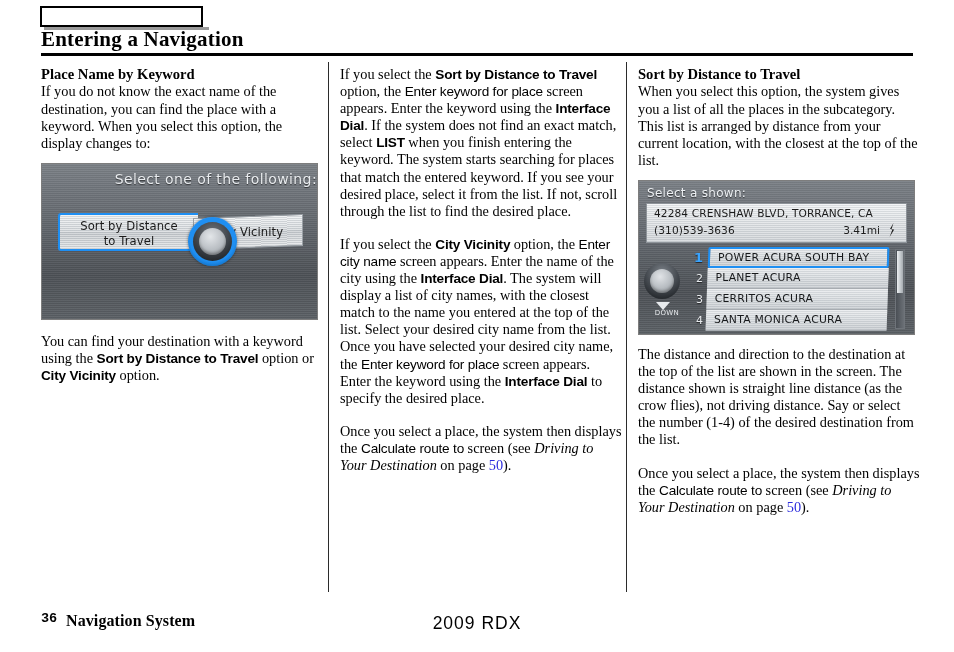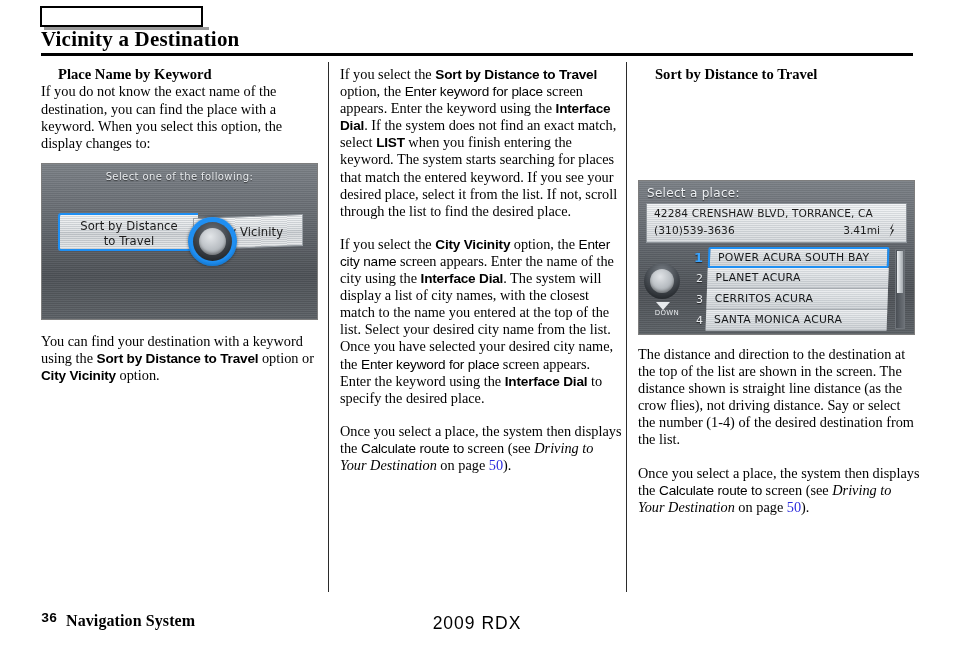--- a/index.html
+++ b/index.html
@@ -77,21 +77,21 @@
     position: absolute;
     top: 62px;
     width: 1px;
     height: 530px;
     background: #2b2b2b;
   }
   .vrule-1 { left: 328px; }
   .vrule-2 { left: 626px; }
 
   h3.sub {
-    margin: 0 0 0 17px;
+    margin: 0 0 0 0;
     font-family: "Liberation Serif", "DejaVu Serif", serif;
     font-weight: bold;
     font-size: 14.6px;
     line-height: 17.4px;
   }
   p.body {
     margin: 0;
   }
   p.gap { margin-top: 16px; }
 
@@ -131,22 +131,22 @@
   #screen-a {
     left: 41px;
     top: 163px;
     width: 277px;
     height: 157px;
   }
   #screen-a .sa-title {
     position: absolute;
     left: 0; right: 0;
     top: 7px;
-    text-align: center;
-    font-size: 10px;
+    text-align: right;
+    font-size: 14px;
     color: #e9ecef;
     letter-spacing: 0.4px;
     text-shadow: 0 1px 1px rgba(0,0,0,.6);
   }
   .opt {
     position: absolute;
     box-sizing: border-box;
     color: #1b1b1b;
     font-size: 11.6px;
     letter-spacing: 0.1px;
@@ -408,21 +408,21 @@
     font-size: 17.5px;
     letter-spacing: 1px;
   }
 </style>
 </head>
 <body>
 
 <div class="page">
 
   <div class="tab-marker"></div>
-  <div class="page-title">Vicinity a Destination</div>
+  <div class="page-title">Entering a Navigation</div>
   <div class="title-rule"></div>
 
   <div class="vrule vrule-1"></div>
   <div class="vrule vrule-2"></div>
 
   <div class="col col-1">
     <h3 class="sub">Place Name by Keyword</h3>
     <p class="body">If you do not know the exact name of the destination, you can find the place with a keyword. When you select this option, the display changes to:</p>
   </div>
 
@@ -448,24 +448,25 @@
   <div class="col col-2">
     <p class="body"><span>If you select the </span><span class="ui">Sort by Distance to Travel</span><span> option, the </span><span class="ui-plain">Enter keyword for place</span><span> screen appears. Enter the keyword using the </span><span class="ui">Interface Dial</span><span>. If the system does not find an exact match, select </span><span class="ui">LIST</span><span> when you finish entering the keyword. The system starts searching for places that match the entered keyword. If you see your desired place, select it from the list. If not, scroll through the list to find the desired place.</span></p>
 
     <p class="body gap"><span>If you select the </span><span class="ui">City Vicinity</span><span> option, the </span><span class="ui-plain">Enter city name</span><span> screen appears. Enter the name of the city using the </span><span class="ui">Interface Dial</span><span>. The system will display a list of city names, with the closest match to the name you entered at the top of the list. Select your desired city name from the list. Once you have selected your desired city name, the </span><span class="ui-plain">Enter keyword for place</span><span> screen appears. Enter the keyword using the </span><span class="ui">Interface Dial</span><span> to specify the desired place.</span></p>
 
     <p class="body gap"><span>Once you select a place, the system then displays the </span><span class="ui-plain">Calculate route to</span><span> screen (see </span><span class="ital">Driving to Your Destination</span><span> on page </span><span class="pglink">50</span><span>).</span></p>
   </div>
 
   <div class="col col-3">
     <h3 class="sub">Sort by Distance to Travel</h3>
+    <p class="body">When you select this option, the system gives you a list of all the places in the subcategory. This list is arranged by distance from your current location, with the closest at the top of the list.</p>
   </div>
 
   <div class="navshot" id="screen-b">
-    <div class="sb-title">Select a place:</div>
+    <div class="sb-title">Select a shown:</div>
 
     <div class="infobox">
       <div class="addr">42284 CRENSHAW BLVD, TORRANCE, CA</div>
       <div class="phone">(310)539-3636</div>
       <div class="dist">3.41mi</div>
       <svg class="dirarrow" viewBox="0 0 10 14">
         <path d="M6.5 0 L3 6 L5.6 6 L2.6 14 L7.2 6.6 L4.4 6.6 Z" fill="#1b1b1b"></path>
       </svg>
     </div>
 

